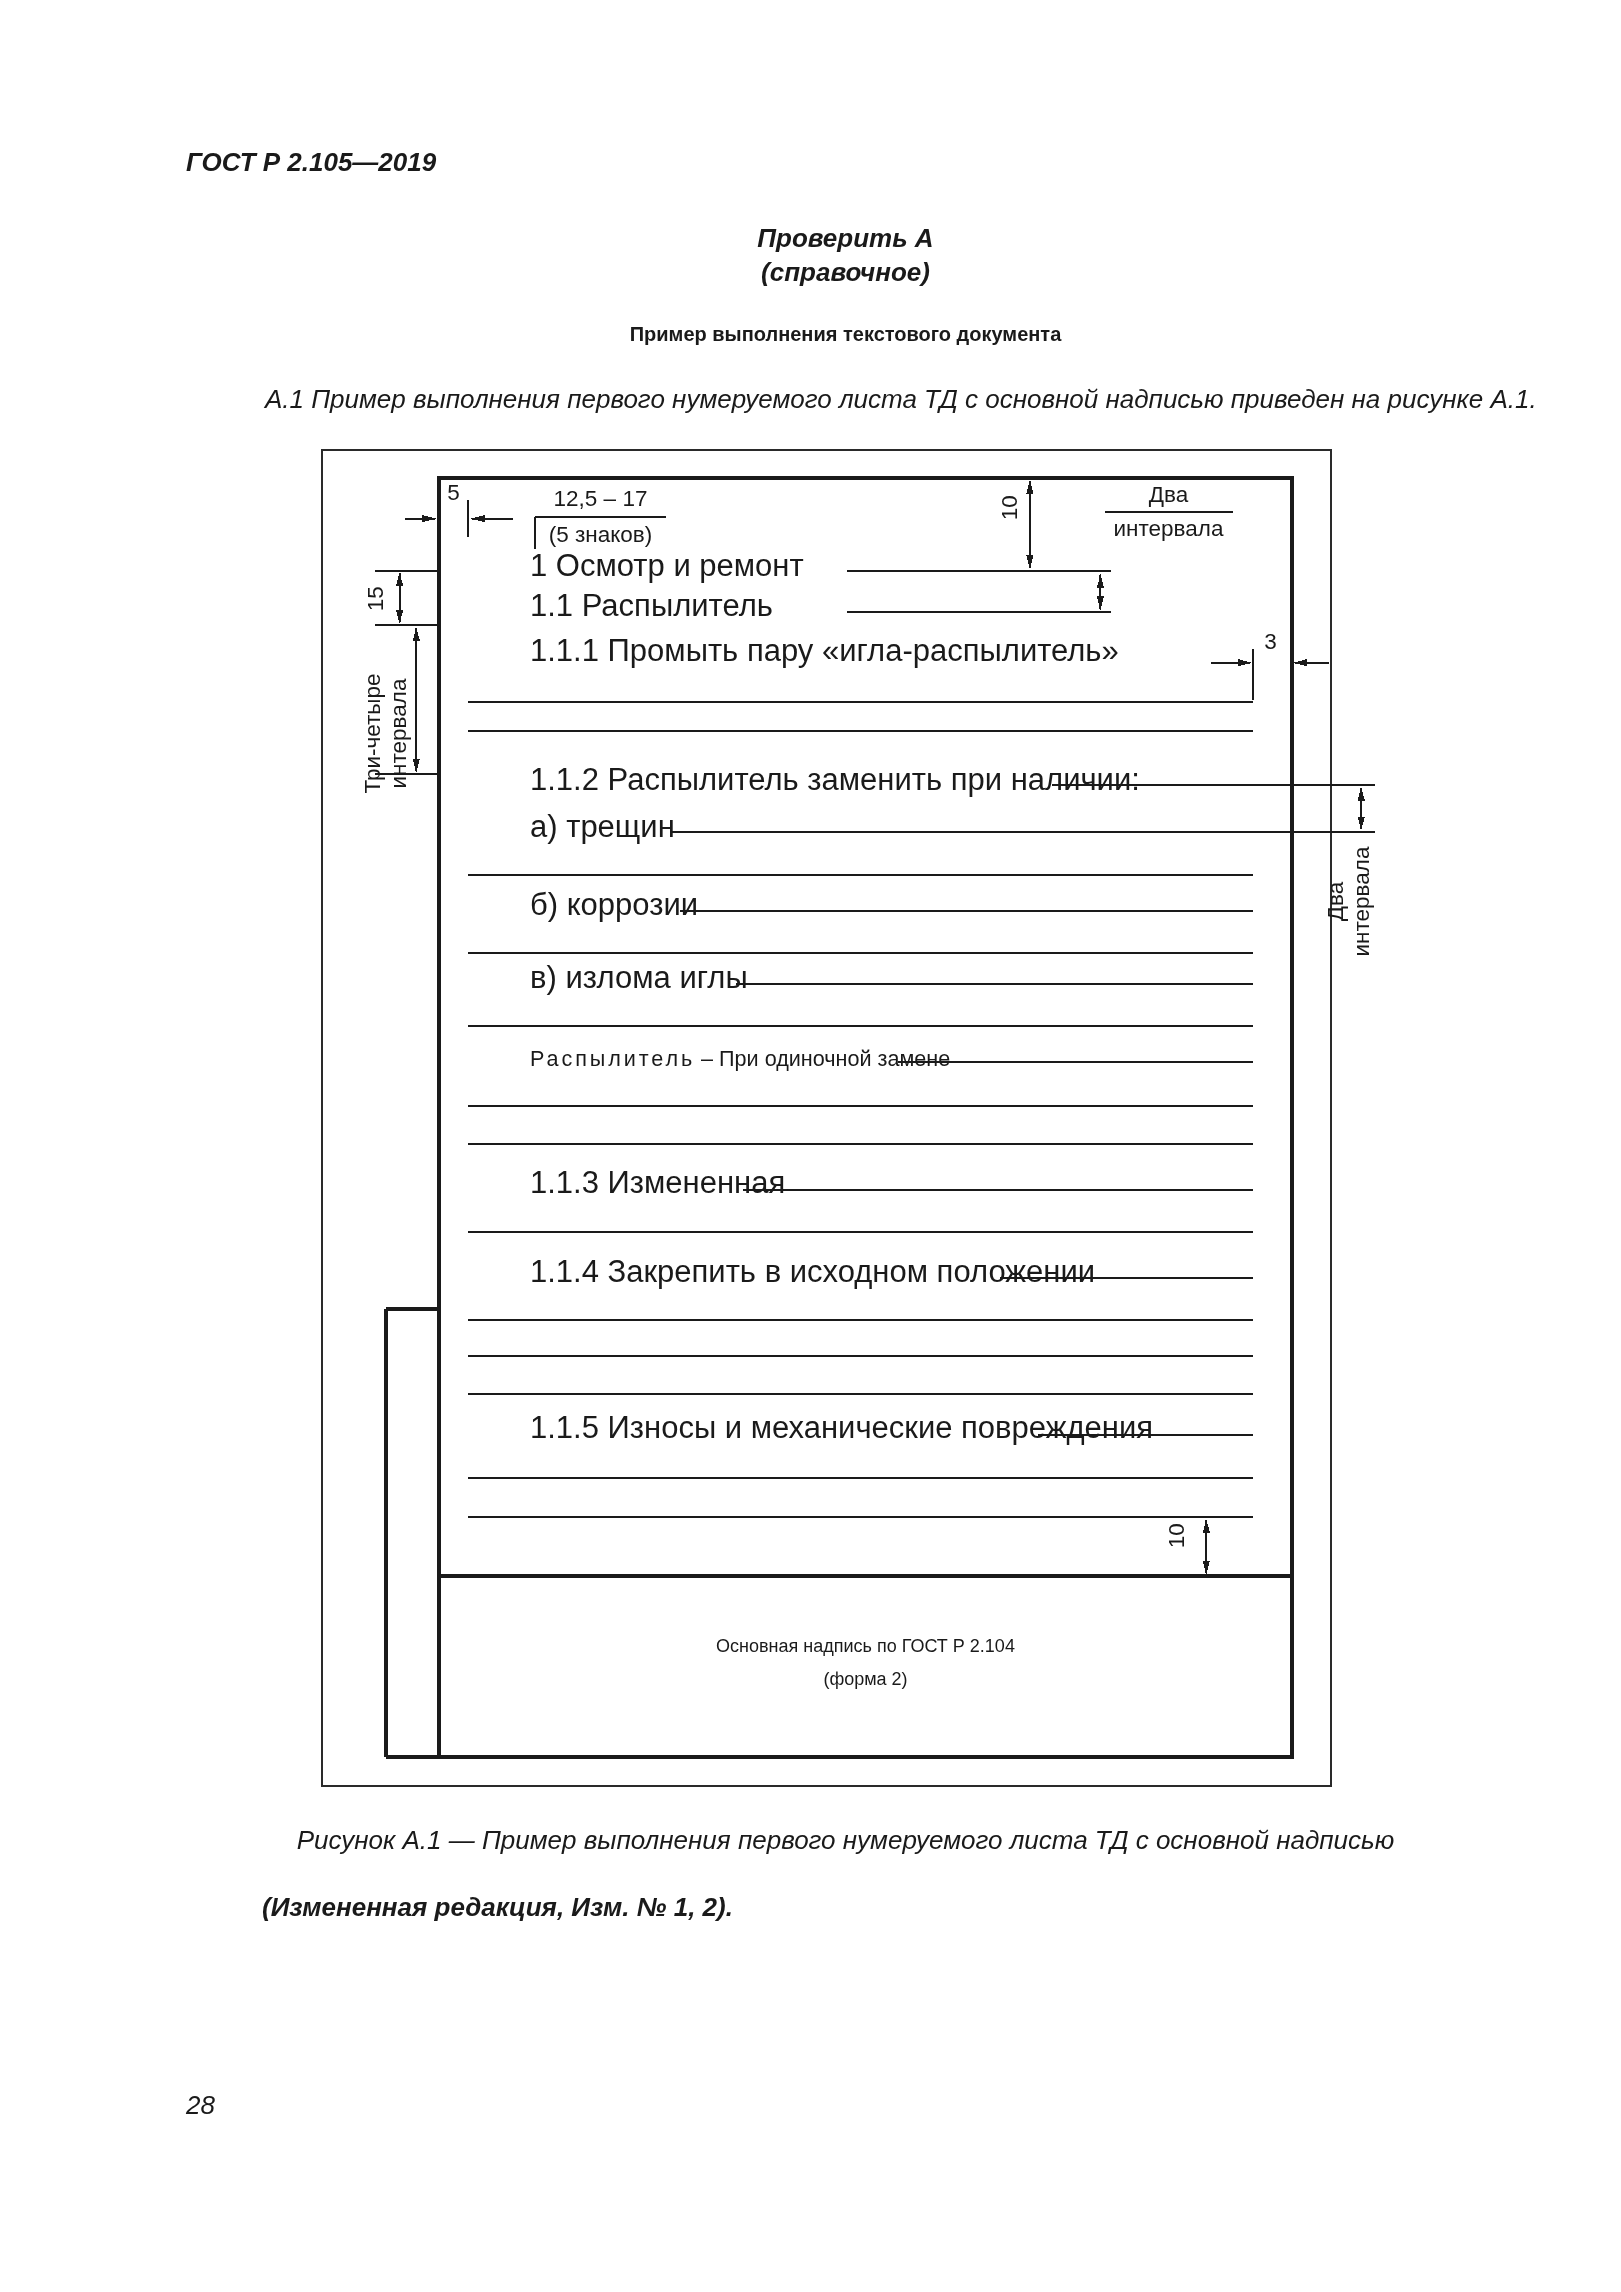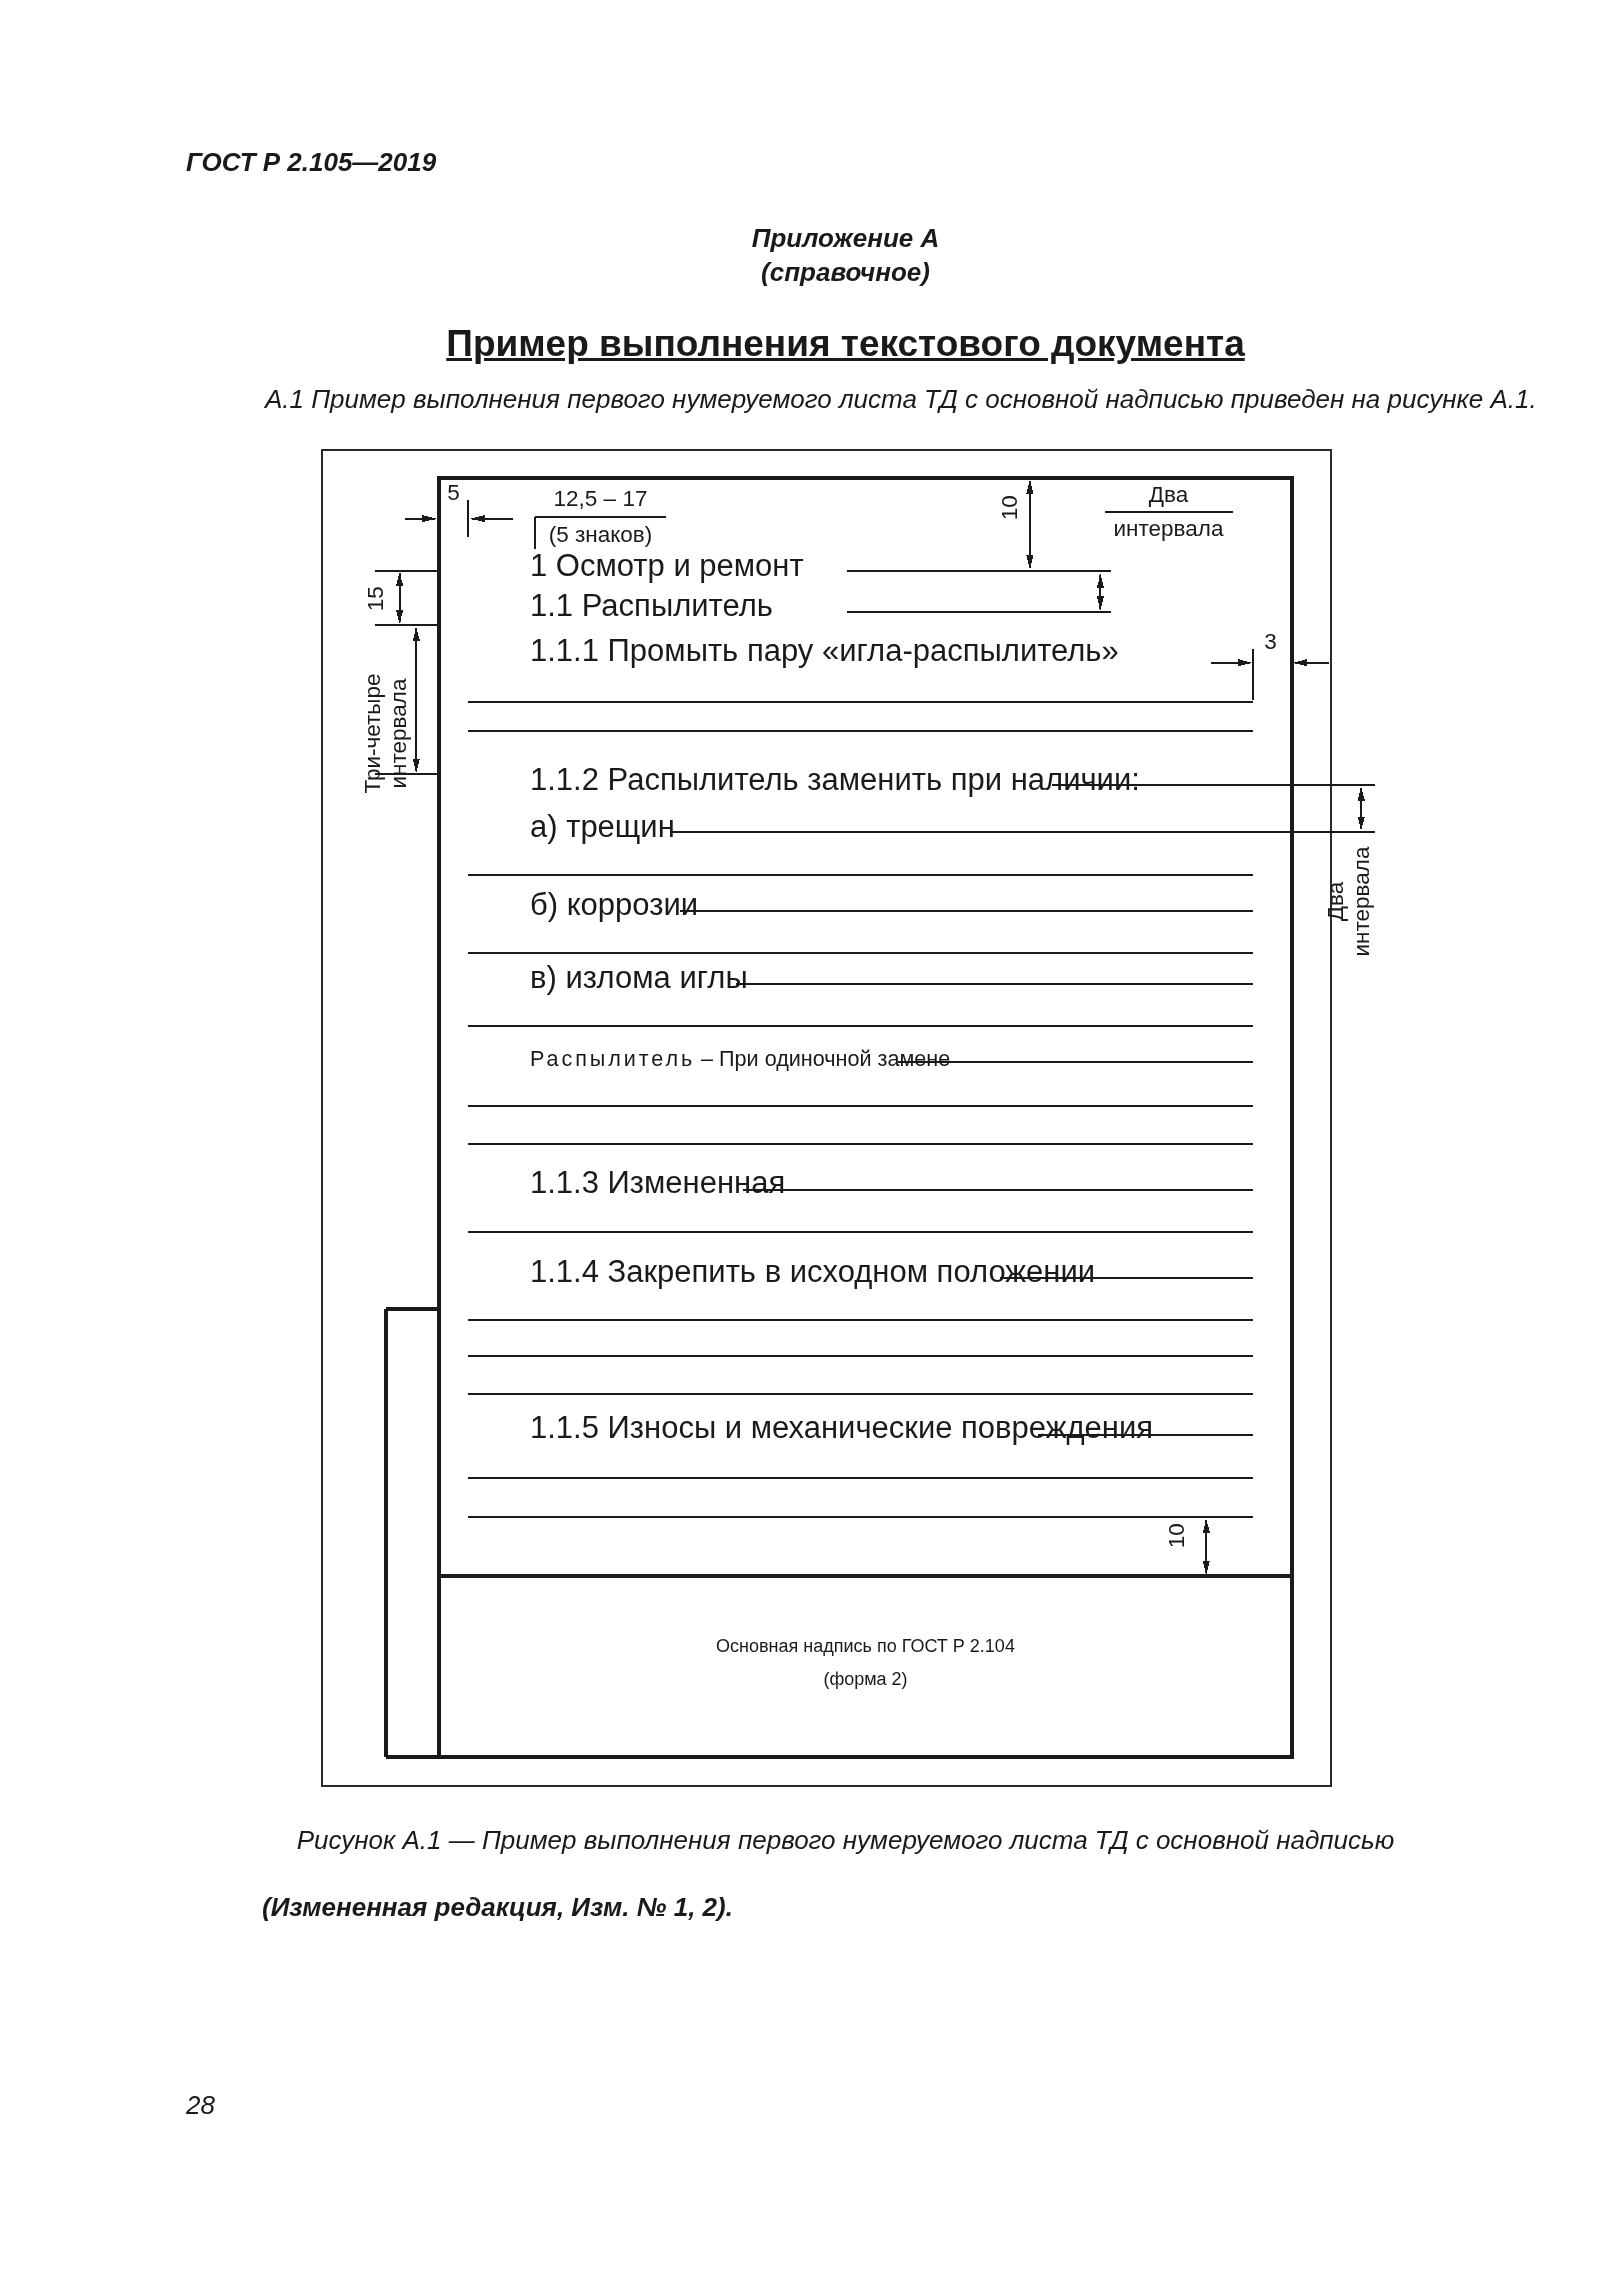--- a/index.html
+++ b/index.html
@@ -18,23 +18,23 @@
   .dim{position:absolute;font-size:22.5px;line-height:25.5px;white-space:nowrap;}
   .rot{transform:rotate(-90deg);}
   .tbtext{position:absolute;text-align:center;font-size:18px;line-height:33px;}
   svg line, svg rect, svg path{shape-rendering:crispEdges;}
 </style>
 </head>
 <body>
 
 <div class="abs b body-text" style="left:186px;top:147px;">ГОСТ Р 2.105—2019</div>
 
-<div class="abs center-band b body-text" style="top:223px;">Приложение А</div>
+<div class="abs center-band b body-text" style="top:223px;">Проверить А</div>
 <div class="abs center-band b body-text" style="top:257px;">(справочное)</div>
-<div class="abs center-band b" style="top:323px;font-size:37px;text-decoration:underline;">Пример выполнения текстового документа</div>
+<div class="abs center-band b" style="top:323px;font-size:20px;">Пример выполнения текстового документа</div>
 
 <div class="abs body-text" style="left:265px;top:384px;white-space:nowrap;">А.1 Пример выполнения первого нумеруемого листа ТД с основной надписью приведен на рисунке А.1.</div>
 
 <div class="abs" style="left:321px;top:449px;width:1059px;height:1338px;">
 
   <svg width="1059" height="1338" viewBox="0 0 1080 1365" style="position:absolute;left:0;top:0;">
     <defs>
       <marker id="arr" viewBox="0 0 12 8" refX="11" refY="4" markerWidth="14" markerHeight="10" markerUnits="userSpaceOnUse" orient="auto-start-reverse">
         <path d="M0,0.8 L12,4 L0,7.2 Z" fill="#1a1a1a"></path>
       </marker>

